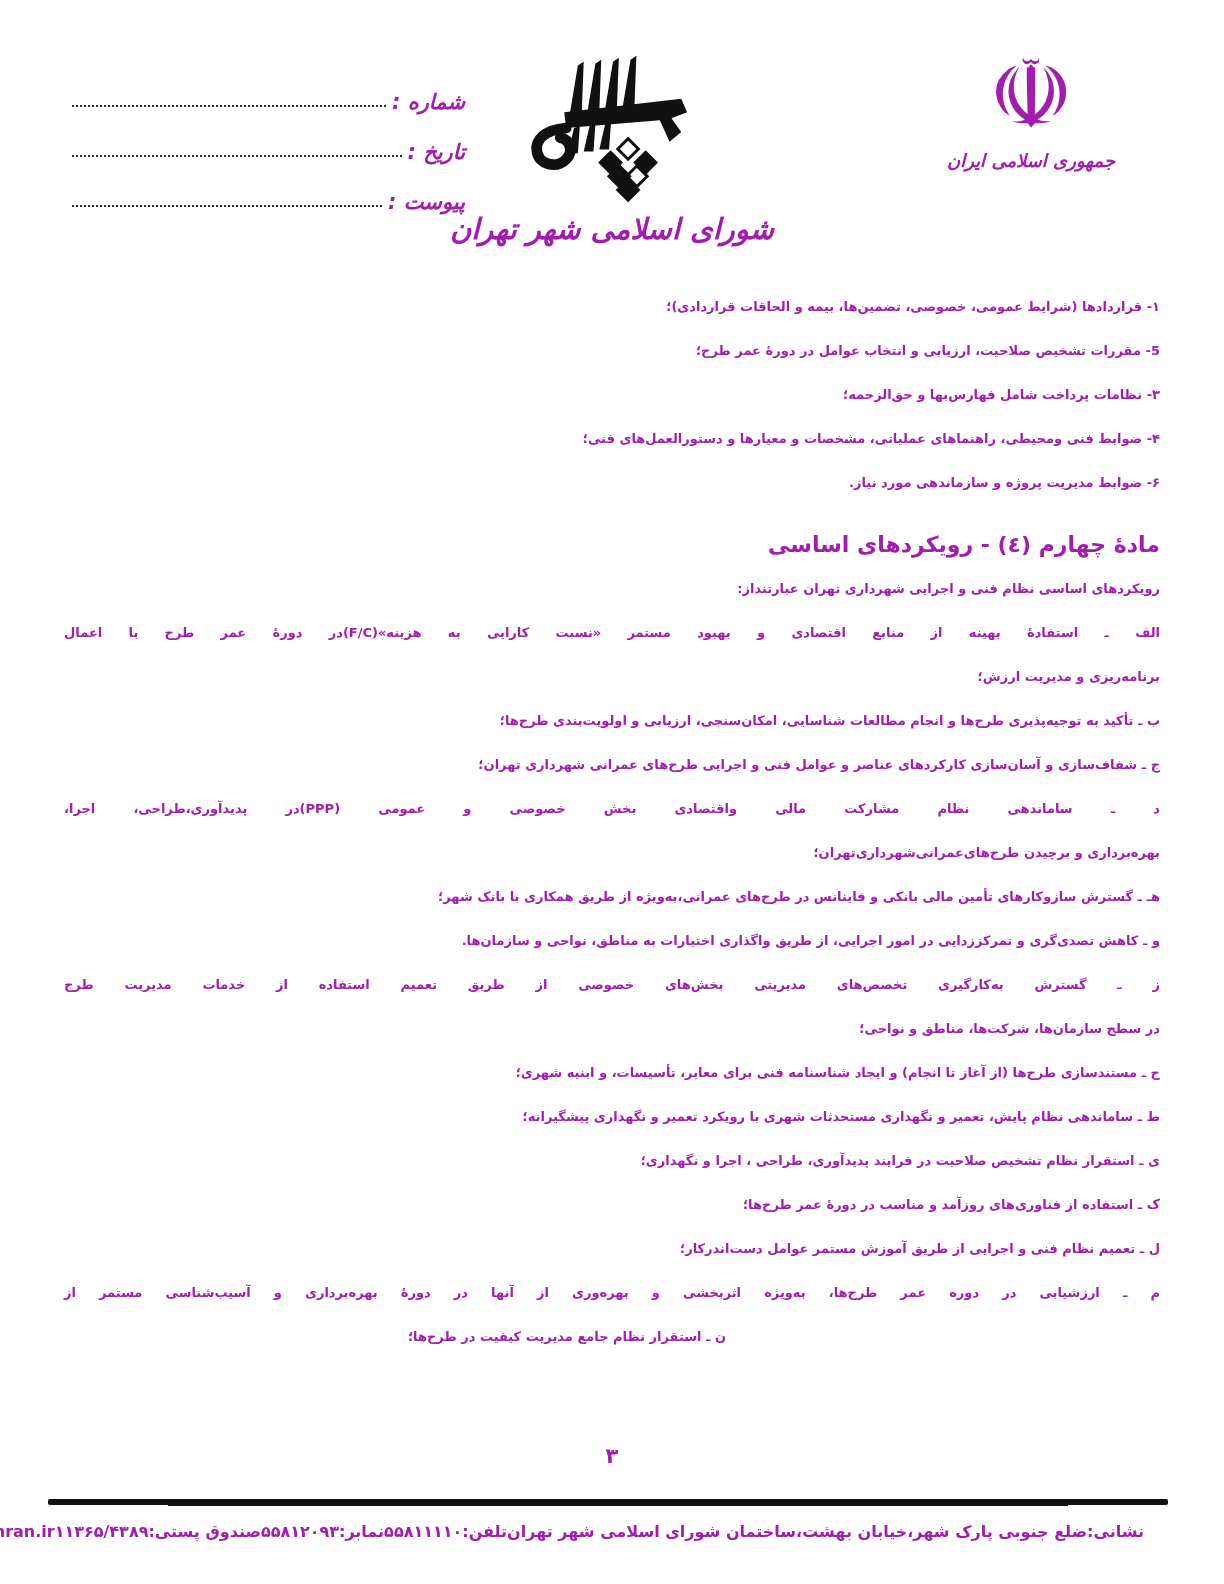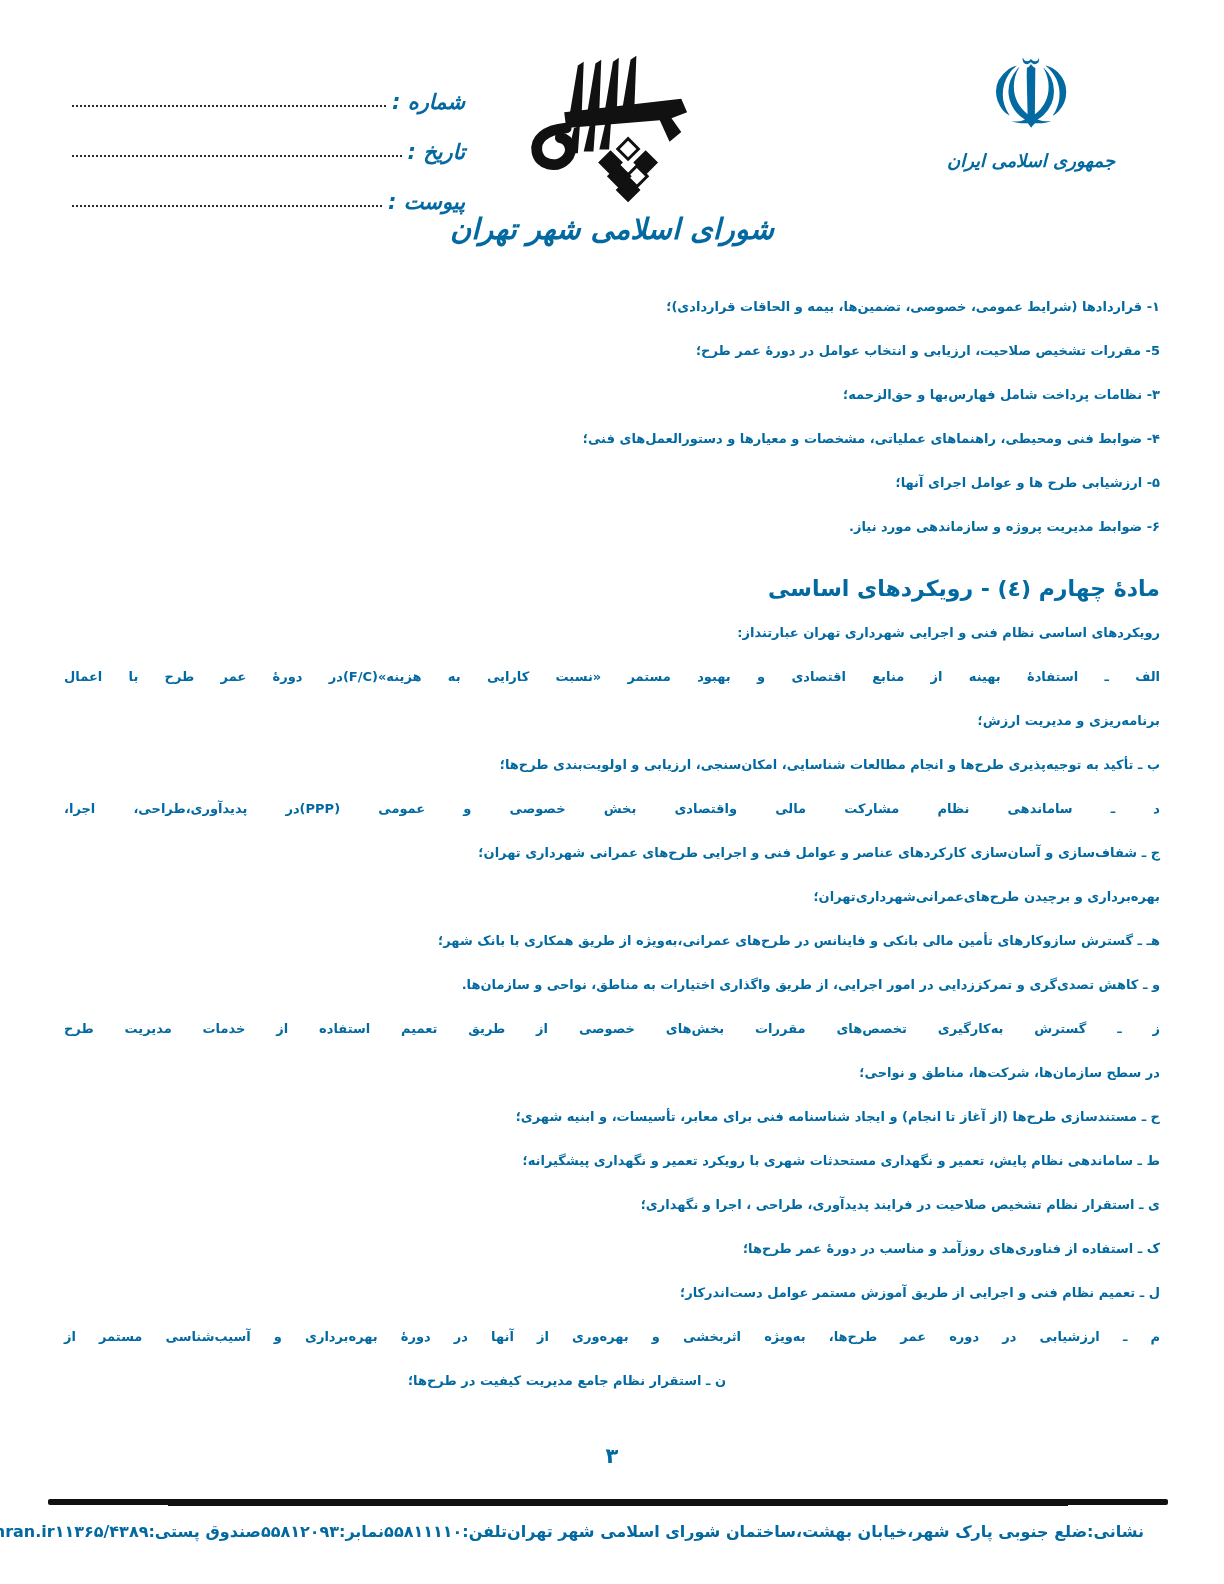--- a/index.html
+++ b/index.html
@@ -4,21 +4,21 @@
 <style>
   html, body { margin: 0; padding: 0; background: #e8e8e8; }
   .page {
     position: relative;
     width: 1224px;
     height: 1584px;
     margin: 0 auto;
     background: #ffffff;
     overflow: hidden;
     font-family: "DejaVu Sans", sans-serif;
-    color: #0369a1;
+    color: #a21caf;
     direction: rtl;
   }
 
   
   .fields {
     position: absolute;
     top: 66px;
     left: 70px;
     width: 395px;
   }
@@ -211,35 +211,34 @@
   <div class="emblem-block">
     <span class="emblem-glyph">☫</span>
     <span class="republic-name">جمهوری اسلامی ایران</span>
   </div>
 
   <div class="body-text">
     <div class="bline">۱- قراردادها (شرایط عمومی، خصوصی، تضمین‌ها، بیمه و الحاقات قراردادی)؛</div>
     <div class="bline">5-  مقررات تشخیص صلاحیت، ارزیابی و انتخاب عوامل در دورهٔ عمر طرح؛</div>
     <div class="bline">۳-  نظامات پرداخت شامل فهارس‌بها و حق‌الزحمه؛</div>
     <div class="bline">۴-  ضوابط فنی ومحیطی، راهنماهای عملیاتی، مشخصات و معیارها و دستورالعمل‌های فنی؛</div>
-    <div class="bline">۵-  ارزشیابی طرح ها و عوامل اجرای آنها؛</div>
     <div class="bline">۶-  ضوابط مدیریت پروژه و سازماندهی مورد نیاز.</div>
 
     <div class="section-heading">مادهٔ چهارم (٤) - رویکردهای اساسی</div>
     <div class="bline">رویکردهای اساسی نظام فنی و اجرایی شهرداری تهران عبارتنداز:</div>
 
     <div class="bline justify">الف ـ استفادهٔ بهینه از منابع اقتصادی و بهبود مستمر «نسبت کارایی به هزینه»(F/C)در دورهٔ عمر طرح با اعمال</div>
     <div class="bline center">برنامه‌ریزی و مدیریت ارزش؛</div>
     <div class="bline">ب ـ تأکید به توجیه‌پذیری طرح‌ها و انجام مطالعات شناسایی، امکان‌سنجی، ارزیابی و اولویت‌بندی طرح‌ها؛</div>
+    <div class="bline">ج ـ شفاف‌سازی و آسان‌سازی کارکردهای عناصر و عوامل فنی و اجرایی طرح‌های عمرانی شهرداری تهران؛</div>
     <div class="bline justify">د ـ ساماندهی نظام مشارکت مالی واقتصادی بخش خصوصی و عمومی (PPP)در پدیدآوری،طراحی، اجرا،</div>
-    <div class="bline">ج ـ شفاف‌سازی و آسان‌سازی کارکردهای عناصر و عوامل فنی و اجرایی طرح‌های عمرانی شهرداری تهران؛</div>
     <div class="bline center">بهره‌برداری و برچیدن طرح‌های‌عمرانی‌شهرداری‌تهران؛</div>
     <div class="bline">هـ ـ گسترش سازوکارهای تأمین مالی بانکی و فاینانس در طرح‌های عمرانی،به‌ویژه از طریق همکاری با بانک شهر؛</div>
     <div class="bline">و ـ کاهش تصدی‌گری و تمرکززدایی در امور اجرایی، از طریق واگذاری اختیارات به مناطق، نواحی و سازمان‌ها.</div>
-    <div class="bline justify">ز ـ گسترش به‌کارگیری تخصص‌های مقررات بخش‌های خصوصی از طریق تعمیم استفاده از خدمات مدیریت طرح</div>
+    <div class="bline justify">ز ـ گسترش به‌کارگیری تخصص‌های مدیریتی بخش‌های خصوصی از طریق تعمیم استفاده از خدمات مدیریت طرح</div>
     <div class="bline center">در سطح سازمان‌ها، شرکت‌ها، مناطق و نواحی؛</div>
     <div class="bline">ح ـ مستندسازی طرح‌ها (از آغاز تا انجام) و ایجاد شناسنامه فنی برای معابر، تأسیسات، و ابنیه شهری؛</div>
     <div class="bline">ط ـ ساماندهی نظام پایش، تعمیر و نگهداری مستحدثات شهری با رویکرد تعمیر و نگهداری پیشگیرانه؛</div>
     <div class="bline">ی ـ استقرار نظام تشخیص صلاحیت در فرایند پدیدآوری، طراحی ، اجرا و نگهداری؛</div>
     <div class="bline">ک ـ استفاده از فناوری‌های روزآمد و مناسب در دورهٔ عمر طرح‌ها؛</div>
     <div class="bline">ل ـ تعمیم نظام فنی و اجرایی از طریق آموزش مستمر عوامل دست‌اندرکار؛</div>
     <div class="bline justify">م ـ ارزشیابی در دوره عمر طرح‌ها، به‌ویژه اثربخشی و بهره‌وری از آنها در دورهٔ بهره‌برداری و آسیب‌شناسی مستمر از</div>
     <div class="bline indent">ن ـ استقرار نظام جامع مدیریت کیفیت در طرح‌ها؛</div>
   </div>
 

